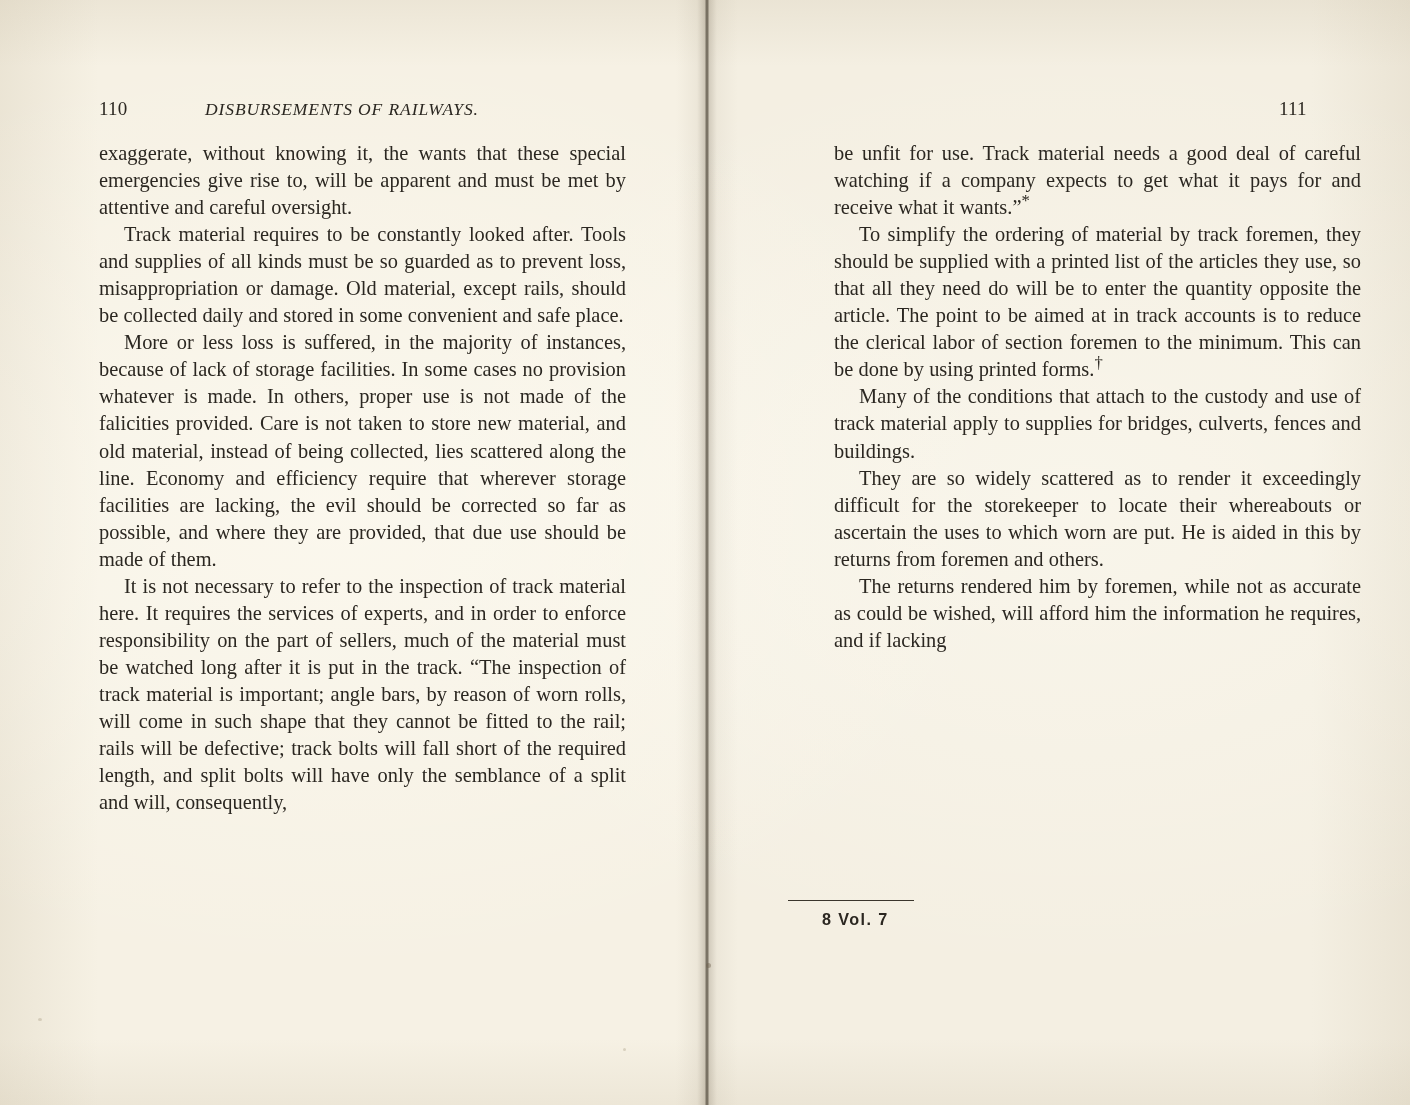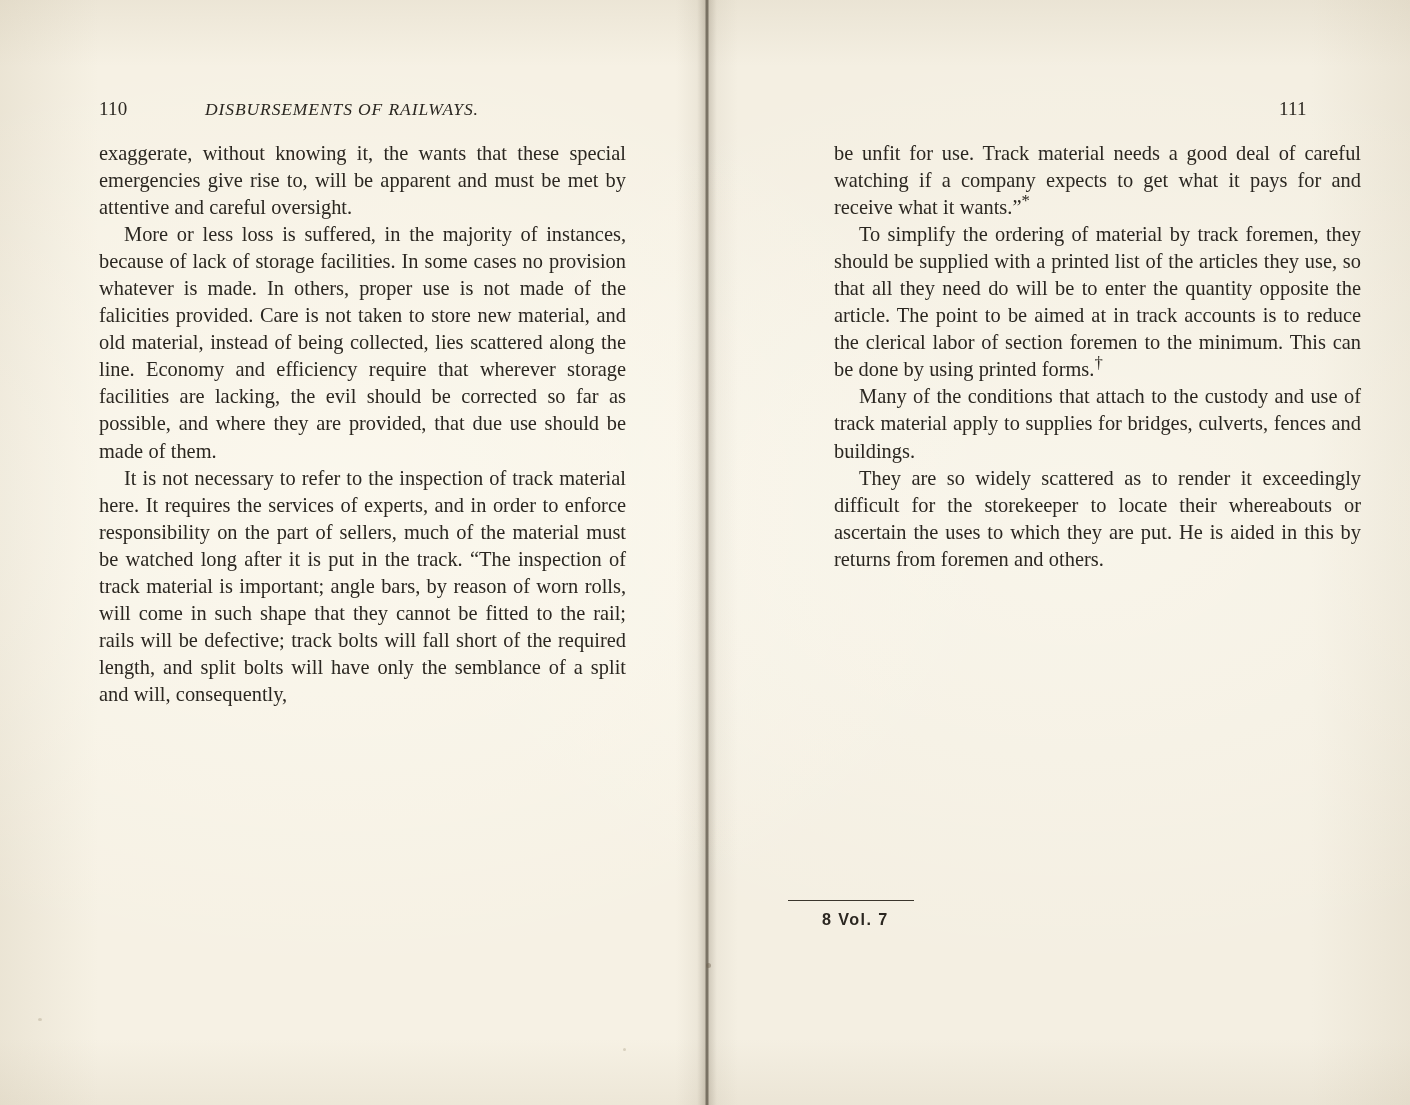--- a/index.html
+++ b/index.html
@@ -173,20 +173,21 @@
   <div id="gutter"></div>
 
   <div class="leaf" id="leaf-verso">
 
     <div class="folio" id="verso-folio">110</div>
 
     <div class="running-head" id="verso-head-title">DISBURSEMENTS OF RAILWAYS.</div>
 
     <div class="textblock" id="verso-textblock">
       <p class="no-indent">exaggerate, without knowing it, the wants that these special emergencies give rise to, will be apparent and must be met by attentive and careful oversight.</p>
+      <p>Track material requires to be constantly looked after.  Tools and supplies of all kinds must be so guarded as to prevent loss, misappropriation or damage.  Old material, except rails, should be collected daily and stored in some convenient and safe place.</p>
       <p>More or less loss is suffered, in the majority of instances, because of lack of storage facilities.  In some cases no provision whatever is made.  In others, proper use is not made of the falicities provided.  Care is not taken to store new material, and old material, instead of being collected, lies scattered along the line.  Economy and efficiency require that wherever storage facilities are lacking, the evil should be corrected so far as possible, and where they are provided, that due use should be made of them.</p>
       <p>It is not necessary to refer to the inspection of track material here.  It requires the services of experts, and in order to enforce responsibility on the part of sellers, much of the material must be watched long after it is put in the track.  “The inspection of track material is important; angle bars, by reason of worn rolls, will come in such shape that they cannot be fitted to the rail; rails will be defective; track bolts will fall short of the required length, and split bolts will have only the semblance of a split and will, consequently,</p>
     </div>
   </div>
 
   <div class="leaf" id="leaf-recto">
 
 
     <div class="folio" id="recto-folio">111</div>
 
@@ -194,21 +195,22 @@
 
       <p class="no-indent">
         <span>be unfit for use.  Track material needs a good deal of careful watching if a company expects to get what it pays for and receive what it wants.”</span><sup class="fn">*</sup>
       </p>
 
       <p>
         <span>To simplify the ordering of material by track foremen, they should be supplied with a printed list of the articles they use, so that all they need do will be to enter the quantity opposite the article.  The point to be aimed at in track accounts is to reduce the clerical labor of section foremen to the minimum.  This can be done by using printed forms.</span><sup class="fn">†</sup>
       </p>
 
       <p>Many of the conditions that attach to the custody and use of track material apply to supplies for bridges, culverts, fences and buildings.</p>
-      <p>They are so widely scattered as to render it exceedingly difficult for the storekeeper to locate their whereabouts or ascertain the uses to which they are put.  He is aided in this by returns from foremen and others.</p>
+      <p>They are so widely scattered as to render it exceedingly difficult for the storekeeper to locate their whereabouts or ascertain the uses to which worn are put.  He is aided in this by returns from foremen and others.</p>
+      <p>The returns rendered him by foremen, while not as accurate as could be wished, will afford him the information he requires, and if lacking</p>
     </div>
 
     <div id="footnotes">
       <div id="footnote-rule"></div>
       <div id="signature-mark">8  Vol. 7</div>
     </div>
   </div>
 
   <div class="speck" style="left:38px;  top:1018px; width:4px; height:3px;"></div>
   <div class="speck" style="left:623px; top:1048px; width:3px; height:3px;"></div>

